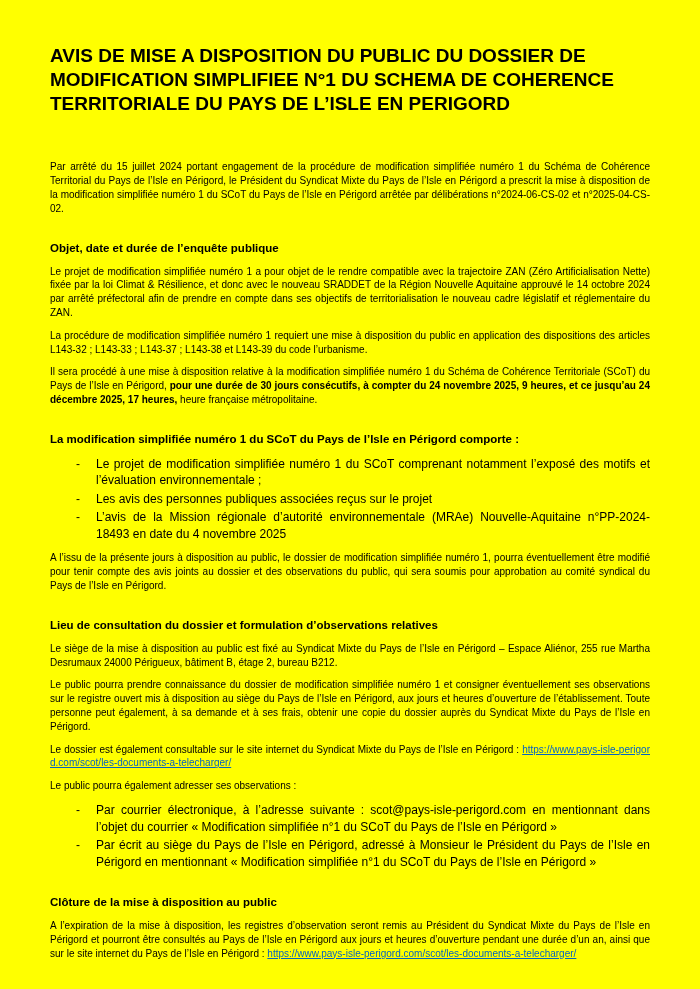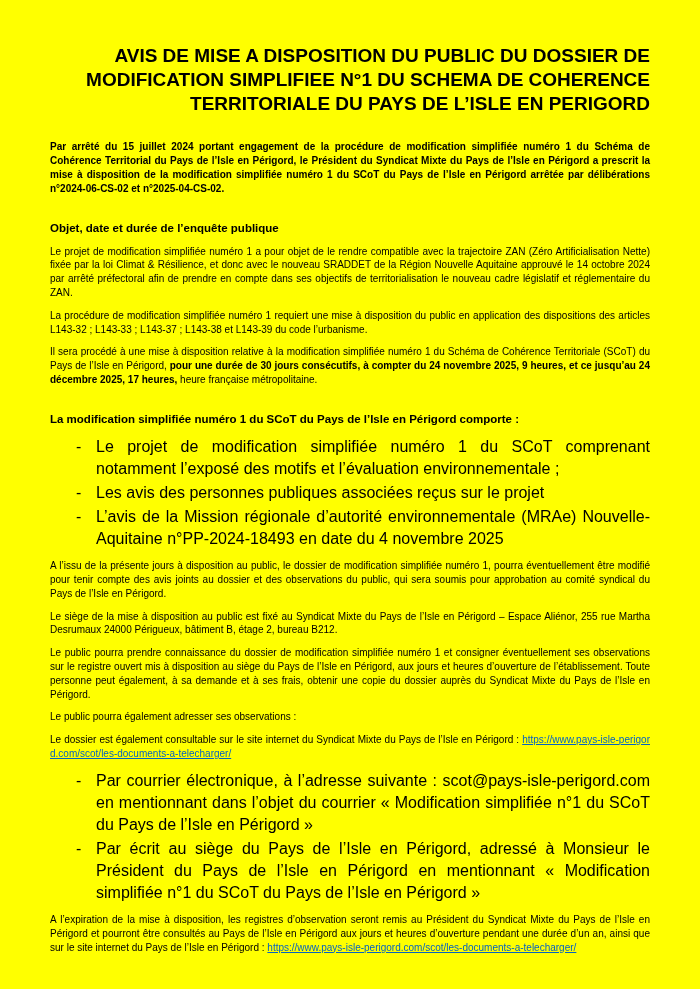--- a/index.html
+++ b/index.html
@@ -22,43 +22,43 @@
     box-shadow:0 0 0 1px #111;
     position:relative;
     overflow:hidden;
   }
   .logo svg { position:absolute; top:2px; left:4px; }
   .logo-text { position:absolute; top:50%; left:0; right:0; text-align:center; color:#fff; }
   .logo-line1 { font-size:13px; margin-top:6px; letter-spacing:0.2px; }
   .logo-line2 { font-size:7px; margin-top:2px; }
   .title {
     flex:1;
-    text-align:right;
+    text-align:left;
     font-weight:bold;
     font-size:19px;
     line-height:1.27;
     padding-top:2px;
   }
-  .intro { margin-top:24px; font-weight:bold; }
+  .intro { margin-top:44px; font-weight:normal; }
   p {
     font-size:10px;
     line-height:1.38;
     text-align:justify;
     margin:0 0 9px 0;
   }
   h2 {
     font-size:11.5px;
     font-weight:bold;
     margin:26px 0 11px 0;
   }
   .bullets { margin:0 0 9px 0; }
   .bullet {
     position:relative;
     padding-left:46px;
-    font-size:16px;
+    font-size:12px;
     line-height:1.38;
     text-align:justify;
     margin-bottom:2px;
   }
   .bullet::before {
     content:"-";
     position:absolute;
     left:26px; top:0;
   }
   a.link { color:#0563C1; text-decoration:underline; word-break:break-all; }
@@ -80,24 +80,26 @@
   <p><span>Il sera procédé à une mise à disposition relative à la modification simplifiée numéro 1 du Schéma de Cohérence Territoriale (SCoT) du Pays de l’Isle en Périgord, </span><strong>pour une durée de 30 jours consécutifs, à compter du 24 novembre 2025, 9 heures, et ce jusqu’au 24 décembre 2025, 17 heures,</strong><span> heure française métropolitaine.</span></p>
 
   <h2>La modification simplifiée numéro 1 du SCoT du Pays de l’Isle en Périgord comporte :</h2>
   <div class="bullets">
     <div class="bullet">Le projet de modification simplifiée numéro 1 du SCoT comprenant notamment l’exposé des motifs et l’évaluation environnementale ;</div>
     <div class="bullet">Les avis des personnes publiques associées reçus sur le projet</div>
     <div class="bullet">L’avis de la Mission régionale d’autorité environnementale (MRAe) Nouvelle-Aquitaine n°PP-2024-18493 en date du 4 novembre 2025</div>
   </div>
   <p>A l’issu de la présente jours à disposition au public, le dossier de modification simplifiée numéro 1, pourra éventuellement être modifié pour tenir compte des avis joints au dossier et des observations du public, qui sera soumis pour approbation au comité syndical du Pays de l’Isle en Périgord.</p>
 
+  <h2>Lieu de consultation du dossier et formulation d’observations relatives</h2>
   <p>Le siège de la mise à disposition au public est fixé au Syndicat Mixte du Pays de l’Isle en Périgord – Espace Aliénor, 255 rue Martha Desrumaux 24000 Périgueux, bâtiment B, étage 2, bureau B212.</p>
   <p>Le public pourra prendre connaissance du dossier de modification simplifiée numéro 1 et consigner éventuellement ses observations sur le registre ouvert mis à disposition au siège du Pays de l’Isle en Périgord, aux jours et heures d’ouverture de l’établissement. Toute personne peut également, à sa demande et à ses frais, obtenir une copie du dossier auprès du Syndicat Mixte du Pays de l’Isle en Périgord.</p>
+  <p><span>Le dossier est également consultable sur le site internet du Syndicat Mixte du Pays de l’Isle en Périgord : </span><a class="link" href="#">https://www.pays-isle-perigord.com/scot/les-documents-a-telecharger/</a></p>
   <p>Le public pourra également adresser ses observations :</p>
-  <p><span>Le dossier est également consultable sur le site internet du Syndicat Mixte du Pays de l’Isle en Périgord : </span><a class="link" href="#">https://www.pays-isle-perigord.com/scot/les-documents-a-telecharger/</a></p>
   <div class="bullets">
     <div class="bullet">Par courrier électronique, à l’adresse suivante : scot@pays-isle-perigord.com en mentionnant dans l’objet du courrier « Modification simplifiée n°1 du SCoT du Pays de l’Isle en Périgord »</div>
     <div class="bullet">Par écrit au siège du Pays de l’Isle en Périgord, adressé à Monsieur le Président du Pays de l’Isle en Périgord en mentionnant « Modification simplifiée n°1 du SCoT du Pays de l’Isle en Périgord »</div>
   </div>
 
+  <h2>Clôture de la mise à disposition au public</h2>
   <p><span>A l’expiration de la mise à disposition, les registres d’observation seront remis au Président du Syndicat Mixte du Pays de l’Isle en Périgord et pourront être consultés au Pays de l’Isle en Périgord aux jours et heures d’ouverture pendant une durée d’un an, ainsi que sur le site internet du Pays de l’Isle en Périgord : </span><a class="link" href="#">https://www.pays-isle-perigord.com/scot/les-documents-a-telecharger/</a></p>
 
 </div>
 
 </body></html>

